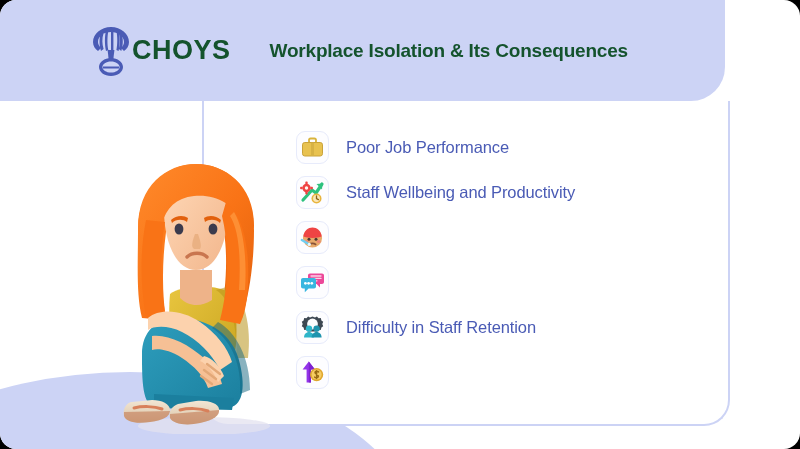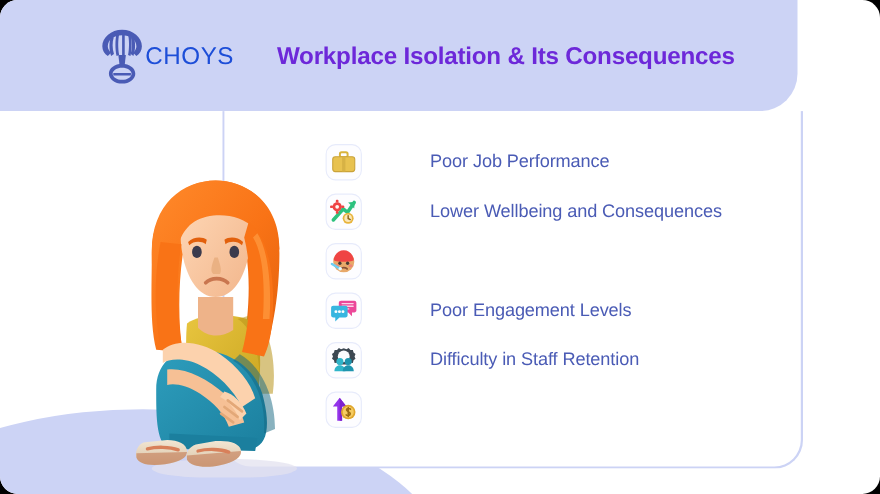--- a/index.html
+++ b/index.html
@@ -21,43 +21,43 @@
   
   .header {
     position:absolute; left:0; top:0; width:725px; height:101px;
     background:#ccd3f5;
     border-bottom-right-radius:34px;
     display:flex; align-items:center; z-index:5;
   }
   .logo-wrap { display:flex; align-items:center; margin-left:88px; }
   .logo-mark { width:46px; height:52px; display:block; }
   .logo-text {
-    font-size:22px; font-weight:normal; color:#1d4ed8;
+    font-size:27px; font-weight:bold; color:#14532d;
     letter-spacing:0.5px; margin-left:-2px;
   }
   .title {
-    font-size:22px; font-weight:bold; color:#6d28d9;
+    font-size:19px; font-weight:bold; color:#14532d;
     margin-left:39px; letter-spacing:-0.2px; white-space:nowrap;
   }
 
   
   .card {
     position:absolute; left:202px; top:101px;
     width:528px; height:325px;
     background:#ffffff;
     border:2px solid #ccd3f5;
     border-top:none;
     border-top-right-radius:0; border-top-left-radius:0;
     border-bottom-left-radius:26px; border-bottom-right-radius:26px;
     z-index:3;
   }
 
   
   .list { position:absolute; left:296px; top:125px; z-index:6; }
-  .row { display:flex; align-items:center; height:45px;gap:45px; }
+  .row { display:flex; align-items:center; height:45px; }
   .tile {
     width:33px; height:33px; border-radius:9px;
     background:#fdfdff; border:1px solid #e7ebfb;
     display:flex; align-items:center; justify-content:center;
     flex:0 0 auto;
   }
   .tile svg { display:block; }
   .row-label {
     margin-left:17px; font-size:16.5px; color:#4a5bb5;
     white-space:nowrap; letter-spacing:-0.1px;
@@ -199,21 +199,21 @@
               <rect x="-1.2" y="3.8" width="2.4" height="2.6" rx="0.8"></rect>
               <rect x="-6.4" y="-1.2" width="2.6" height="2.4" rx="0.8"></rect>
               <rect x="3.8" y="-1.2" width="2.6" height="2.4" rx="0.8"></rect>
             </g>
           </g>
           <circle cx="16.5" cy="18.5" r="5" fill="#e8b43c"></circle>
           <circle cx="16.5" cy="18.5" r="3.4" fill="#fbe7b8"></circle>
           <path d="M16.5 16 L16.5 18.6 L18.4 19.6" stroke="#8a6416" stroke-width="1.3" fill="none" stroke-linecap="round"></path>
         </svg>
       </span>
-      <span class="row-label">Lower Wellbeing and Consequences</span>
+      <span class="row-label">Staff Wellbeing and Productivity</span>
     </div>
 
     <div class="row">
       <span class="tile">
         <svg width="25" height="25" viewBox="0 0 25 25">
           <circle cx="12.5" cy="13" r="9.6" fill="#e8a96a"></circle>
           <path d="M3.3 11.5 C4.2 5.6 8 2.6 12.5 2.6 C17 2.6 20.8 5.6 21.7 11.5 C18 13.4 7 13.4 3.3 11.5 Z" fill="#ef4444"></path>
           <circle cx="9" cy="14.3" r="1.5" fill="#4a3a33"></circle>
           <circle cx="16" cy="14.3" r="1.5" fill="#4a3a33"></circle>
           <path d="M9.3 19.4 C10.8 17.9 14 17.9 15.6 19.4" stroke="#8a5237" stroke-width="1.7" fill="none" stroke-linecap="round"></path>
@@ -229,21 +229,20 @@
       <span class="tile">
         <svg width="25" height="25" viewBox="0 0 25 25">
           <path d="M10 3.5 L22 3.5 C23.2 3.5 24 4.3 24 5.5 L24 12 C24 13.2 23.2 14 22 14 L20 14 L20 17.4 L16.6 14 L10 14 C8.8 14 8 13.2 8 12 L8 5.5 C8 4.3 8.8 3.5 10 3.5 Z" fill="#ec4899"></path>
           <path d="M11 6 L21 6 M11 8.4 L21 8.4 M11 10.8 L17 10.8" stroke="#fbd2e7" stroke-width="1.3" stroke-linecap="round"></path>
           <path d="M3 8 L14 8 C15.2 8 16 8.8 16 10 L16 16.6 C16 17.8 15.2 18.6 14 18.6 L8.6 18.6 L4.8 22.2 L4.8 18.6 L3 18.6 C1.8 18.6 1 17.8 1 16.6 L1 10 C1 8.8 1.8 8 3 8 Z" fill="#38b6e0"></path>
           <circle cx="5.4" cy="13.3" r="1.35" fill="#ffffff"></circle>
           <circle cx="8.6" cy="13.3" r="1.35" fill="#ffffff"></circle>
           <circle cx="11.8" cy="13.3" r="1.35" fill="#ffffff"></circle>
         </svg>
       </span>
-      <span class="row-label">Poor Engagement Levels</span>
     </div>
 
     <div class="row">
       <span class="tile">
         <svg width="25" height="25" viewBox="0 0 25 25">
           <path d="M12.5 1.6 L15 2.4 L16.9 1.4 L18.6 3.2 L20.8 3.1 L21.4 5.4 L23.2 6.8 L22.3 9 L23.2 11.2 L21.4 12.6 L20.8 14.9 L18.6 14.8 L17.4 16.4 L12.5 16.4 L7.6 16.4 L6.4 14.8 L4.2 14.9 L3.6 12.6 L1.8 11.2 L2.7 9 L1.8 6.8 L3.6 5.4 L4.2 3.1 L6.4 3.2 L8.1 1.4 L10 2.4 Z" fill="#3d4852"></path>
           <circle cx="12.5" cy="9" r="5.4" fill="#fbfcfe"></circle>
           <path d="M4 22.6 C4 19.2 6.2 17 9 17 C11.8 17 14 19.2 14 22.6 Z" fill="#2fb5c9"></path>
           <circle cx="9" cy="13.6" r="3.2" fill="#2fb5c9"></circle>
           <path d="M11.6 22.6 C11.6 19.2 13.8 17 16.6 17 C19.4 17 21.6 19.2 21.6 22.6 Z" fill="#1e94ae"></path>

